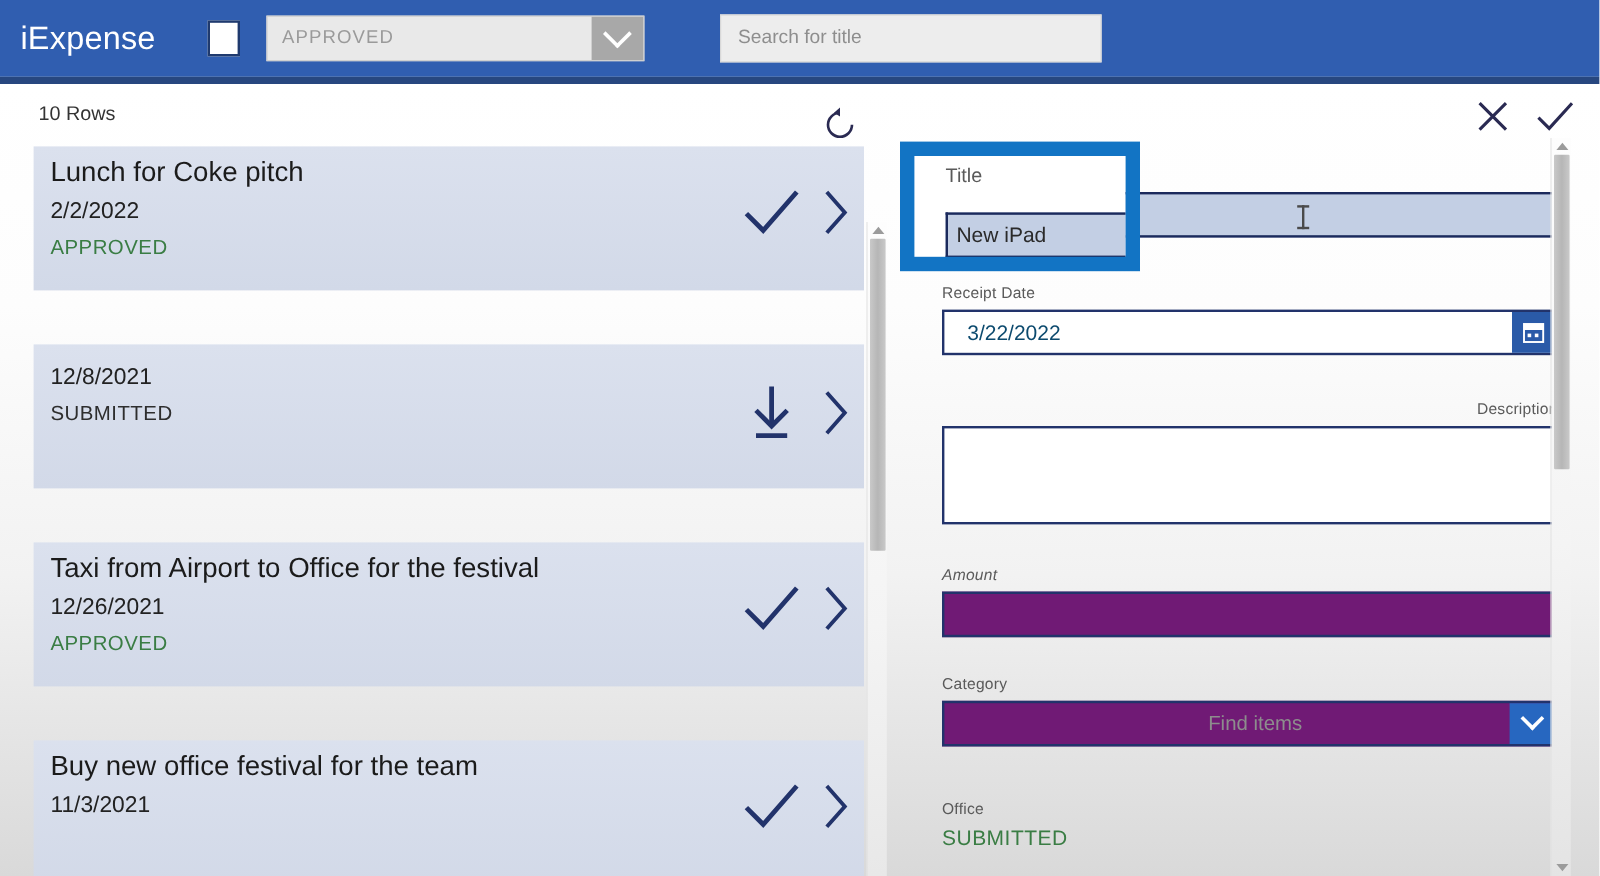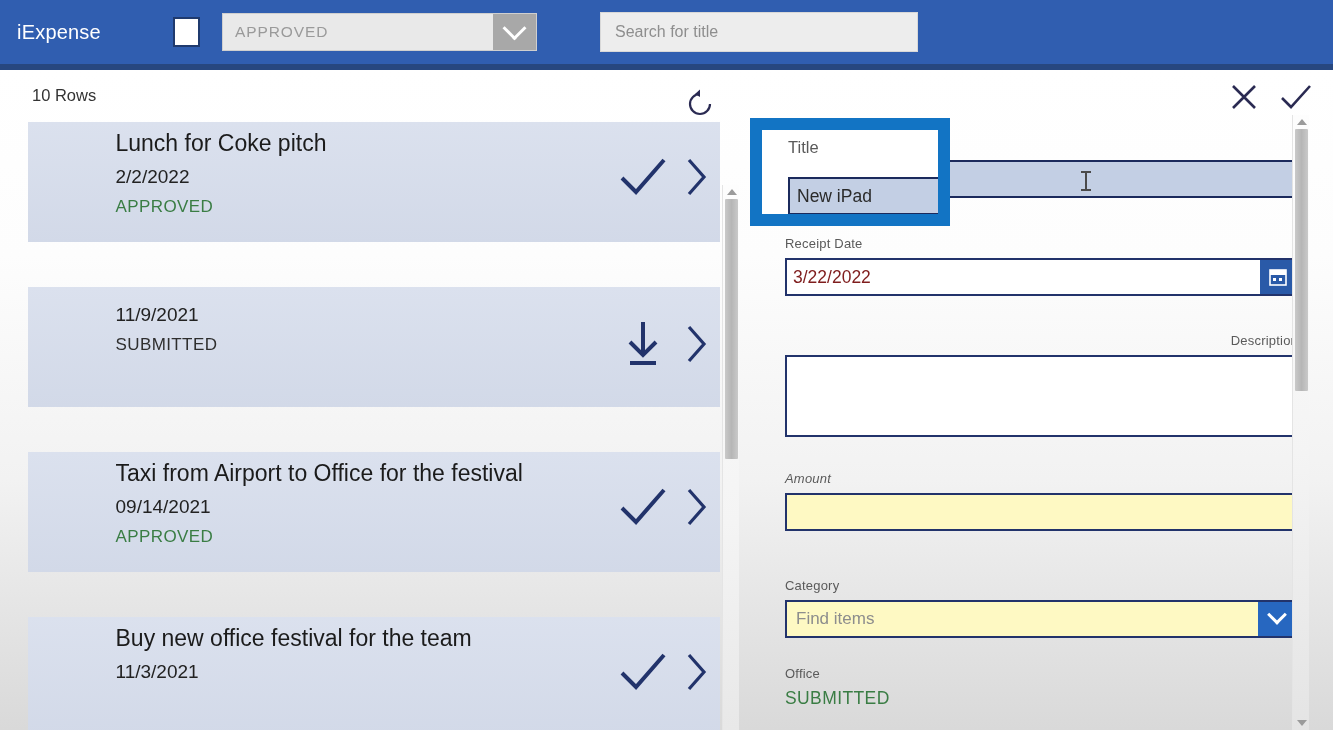--- a/index.html
+++ b/index.html
@@ -15,21 +15,21 @@
   .header {
     position: absolute; left: 0; top: 0; width: 1333px; height: 64px;
     background: #305eb0;
     display: flex; align-items: center;
   }
   .header-underline {
     position: absolute; left: 0; top: 64px; width: 1333px; height: 6px;
     background: #27477f;
   }
   .app-title {
-    color: #ffffff; font-size: 20px; font-weight: 400;
+    color: #ffffff; font-size: 27px; font-weight: 400;
     margin-left: 17px; letter-spacing: .2px;
     width: 150px;
   }
   .hdr-checkbox {
     width: 27px; height: 30px; background: #ffffff;
     border: 2px solid #1f3a6e; margin-left: 6px; flex: none;
   }
   .hdr-select {
     position: relative; margin-left: 22px;
     width: 315px; height: 38px;
@@ -79,21 +79,21 @@
   .refresh-btn {
     position: absolute; left: 684px; top: 18px;
     width: 32px; height: 32px;
   }
   .list-scroll {
     position: absolute; left: 0; top: 52px; width: 740px; height: 608px;
   }
   .list-item {
     position: absolute; left: 28px; width: 692px; height: 120px;
     background: linear-gradient(to bottom, #dbe1ee 0%, #d2d9e8 100%);
-    display: flex; align-items: flex-start; justify-content: center;
+    display: flex; align-items: flex-start;
   }
   .li-text { padding: 8px 0 0 14px; width: 545px; }
   .li-title {
     font-size: 23px; color: #1b1b1b; font-weight: 400;
     white-space: nowrap; overflow: hidden;
   }
   .li-date { font-size: 19px; color: #222222; margin-top: 9px; }
   .li-status { font-size: 17px; margin-top: 9px; letter-spacing: .4px; }
   .st-approved { color: #3a7d44; }
   .st-submitted { color: #2e2e2e; }
@@ -129,23 +129,23 @@
   }
   .form-body { position: absolute; left: 0; top: 48px; width: 560px; }
   .field { position: absolute; left: 45px; width: 513px; }
   .flabel {
     font-size: 13px; color: #5a5a5a; margin-bottom: 7px; letter-spacing: .2px;
   }
   .finput {
     height: 38px; border: 2px solid #22336b; background: #ffffff;
     display: flex; align-items: center; position: relative;
   }
-  .finput .val { font-size: 17.5px; color: #7f1d1d; padding-left: 6px; }
+  .finput .val { font-size: 17.5px; color: #0c4a6e; padding-left: 19px; }
   .finput.focused { background: #c3cfe4; border-color: #1b2a5c; }
-  .finput.grayed { background: #fef9c3; }
+  .finput.grayed { background: #701a75; justify-content: center; }
   .ftextarea {
     height: 82px; border: 2px solid #22336b; background: #ffffff;
   }
   .date-btn {
     position: absolute; right: 0; top: 0; width: 36px; height: 100%;
     background: #2a5aa8; display: flex; align-items: center; justify-content: center;
   }
   .combo-btn {
     position: absolute; right: 0; top: 0; width: 38px; height: 100%;
     background: #2767c0; display: flex; align-items: center; justify-content: center;
@@ -224,39 +224,39 @@
               <path d="M6 24 L20 38 L48 6" fill="none" stroke="#22336b" stroke-width="4"></path>
             </svg>
           <svg width="26" height="46" viewBox="0 0 26 46">
               <path d="M5 6 L20 23 L5 40" fill="none" stroke="#22336b" stroke-width="3.2"></path>
             </svg>
         </div>
       </div>
 
       <div class="list-item" style="top:165px">
         <div class="li-text">
-          <div class="li-date">11/9/2021</div>
+          <div class="li-date">12/8/2021</div>
           <div class="li-status st-submitted">SUBMITTED</div>
         </div>
         <div class="li-icons">
           <svg width="54" height="50" viewBox="0 0 54 50">
             <path d="M27 3 L27 34" fill="none" stroke="#22336b" stroke-width="4"></path>
             <path d="M14 23 L27 36 L40 23" fill="none" stroke="#22336b" stroke-width="4"></path>
             <path d="M14 44 L40 44" fill="none" stroke="#22336b" stroke-width="4"></path>
           </svg>
           <svg width="26" height="46" viewBox="0 0 26 46">
               <path d="M5 6 L20 23 L5 40" fill="none" stroke="#22336b" stroke-width="3.2"></path>
             </svg>
         </div>
       </div>
 
       <div class="list-item" style="top:330px">
         <div class="li-text">
           <div class="li-title">Taxi from Airport to Office for the festival</div>
-          <div class="li-date">09/14/2021</div>
+          <div class="li-date">12/26/2021</div>
           <div class="li-status st-approved">APPROVED</div>
         </div>
         <div class="li-icons">
           <svg width="54" height="46" viewBox="0 0 54 46">
               <path d="M6 24 L20 38 L48 6" fill="none" stroke="#22336b" stroke-width="4"></path>
             </svg>
           <svg width="26" height="46" viewBox="0 0 26 46">
               <path d="M5 6 L20 23 L5 40" fill="none" stroke="#22336b" stroke-width="3.2"></path>
             </svg>
         </div>
@@ -322,21 +322,21 @@
       <div class="field" style="top:215px;text-align:right;">
         <div class="flabel">Description</div>
         <div class="ftextarea"></div>
       </div>
 
       <div class="field" style="top:353px;font-style:italic;">
         <div class="flabel">Amount</div>
         <div class="finput grayed"></div>
       </div>
 
-      <div class="field" style="top:460px;">
+      <div class="field" style="top:444px;">
         <div class="flabel">Category</div>
         <div class="finput grayed">
           <div class="ph">Find items</div>
           <div class="combo-btn">
               <div class="chev" style="width:14px;height:14px;border-width:3px;"></div>
             </div>
         </div>
       </div>
 
       <div class="field" style="top:548px;">

